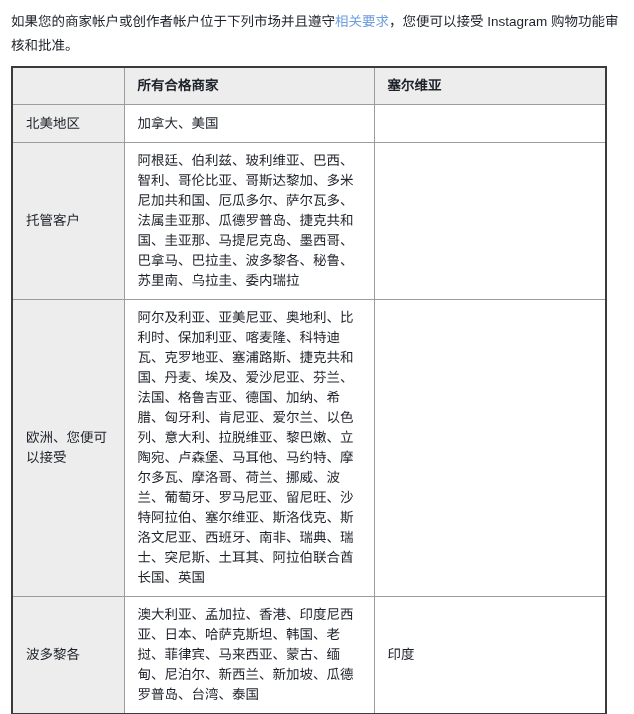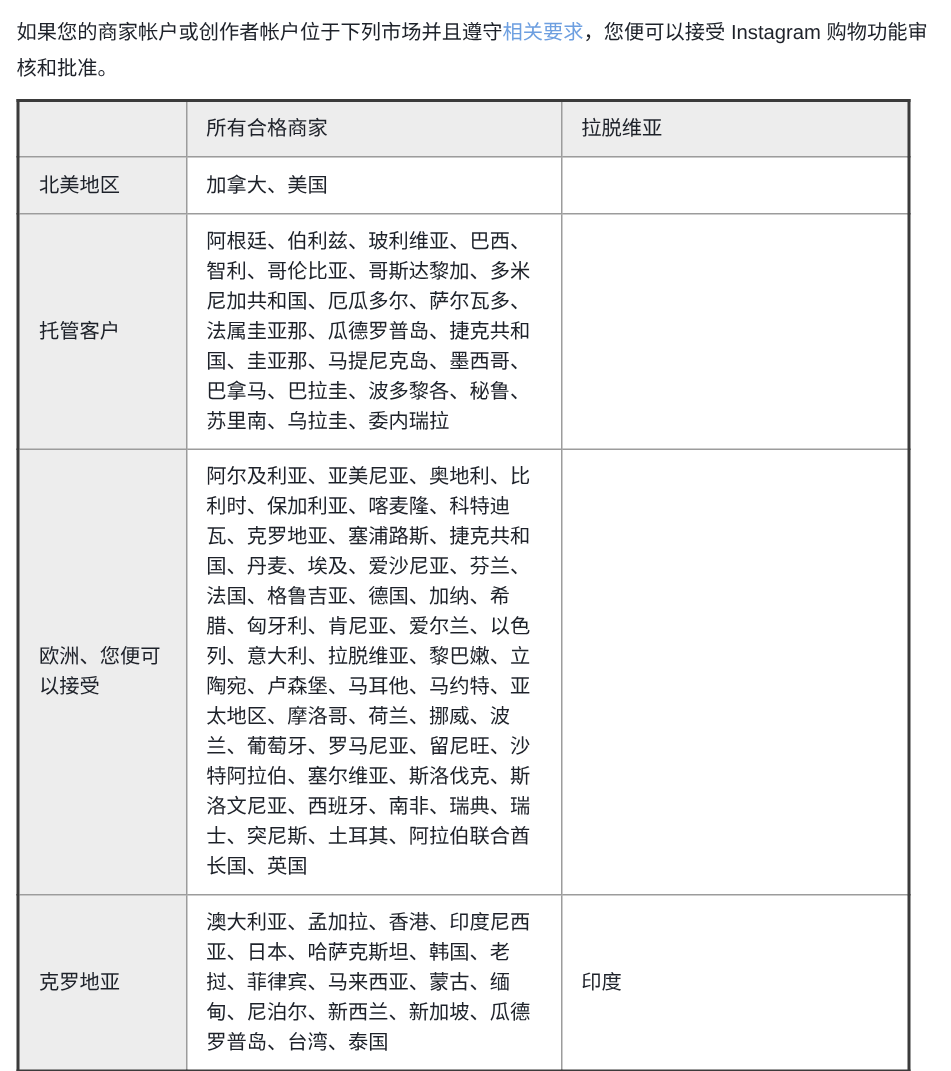--- a/index.html
+++ b/index.html
@@ -41,21 +41,21 @@
     border:1px solid var(--inner-border);
     padding:8px 10px 8px 13px;
     line-height:20px;
     text-align:left;
     vertical-align:middle;
     word-break:break-all;
     box-sizing:border-box;
   }
   thead th{
     background:var(--header-cell-bg);
-    font-weight:normal;
+    font-weight:bold;
     height:36px;
   }
   td.region-cell{
     background:var(--header-cell-bg);
     font-weight:normal;
   }
   tr.row-na td{height:38px;margin-top:44px;}
 </style>
 </head>
 <body>
@@ -67,38 +67,38 @@
 <table class="regions">
   <colgroup>
     <col class="c-region">
     <col class="c-merchants">
     <col class="c-managed">
   </colgroup>
   <thead>
     <tr>
       <th></th>
       <th>所有合格商家</th>
-      <th>拉脱维亚</th>
+      <th>塞尔维亚</th>
     </tr>
   </thead>
   <tbody>
     <tr class="row-na">
       <td class="region-cell">北美地区</td>
       <td>加拿大、美国</td>
       <td></td>
     </tr>
     <tr>
       <td class="region-cell">托管客户</td>
       <td>阿根廷、伯利兹、玻利维亚、巴西、智利、哥伦比亚、哥斯达黎加、多米尼加共和国、厄瓜多尔、萨尔瓦多、法属圭亚那、瓜德罗普岛、捷克共和国、圭亚那、马提尼克岛、墨西哥、巴拿马、巴拉圭、波多黎各、秘鲁、苏里南、乌拉圭、委内瑞拉</td>
       <td></td>
     </tr>
     <tr>
       <td class="region-cell">欧洲、您便可以接受</td>
-      <td>阿尔及利亚、亚美尼亚、奥地利、比利时、保加利亚、喀麦隆、科特迪瓦、克罗地亚、塞浦路斯、捷克共和国、丹麦、埃及、爱沙尼亚、芬兰、法国、格鲁吉亚、德国、加纳、希腊、匈牙利、肯尼亚、爱尔兰、以色列、意大利、拉脱维亚、黎巴嫩、立陶宛、卢森堡、马耳他、马约特、亚太地区、摩洛哥、荷兰、挪威、波兰、葡萄牙、罗马尼亚、留尼旺、沙特阿拉伯、塞尔维亚、斯洛伐克、斯洛文尼亚、西班牙、南非、瑞典、瑞士、突尼斯、土耳其、阿拉伯联合酋长国、英国</td>
+      <td>阿尔及利亚、亚美尼亚、奥地利、比利时、保加利亚、喀麦隆、科特迪瓦、克罗地亚、塞浦路斯、捷克共和国、丹麦、埃及、爱沙尼亚、芬兰、法国、格鲁吉亚、德国、加纳、希腊、匈牙利、肯尼亚、爱尔兰、以色列、意大利、拉脱维亚、黎巴嫩、立陶宛、卢森堡、马耳他、马约特、摩尔多瓦、摩洛哥、荷兰、挪威、波兰、葡萄牙、罗马尼亚、留尼旺、沙特阿拉伯、塞尔维亚、斯洛伐克、斯洛文尼亚、西班牙、南非、瑞典、瑞士、突尼斯、土耳其、阿拉伯联合酋长国、英国</td>
       <td></td>
     </tr>
     <tr>
-      <td class="region-cell">克罗地亚</td>
+      <td class="region-cell">波多黎各</td>
       <td>澳大利亚、孟加拉、香港、印度尼西亚、日本、哈萨克斯坦、韩国、老挝、菲律宾、马来西亚、蒙古、缅甸、尼泊尔、新西兰、新加坡、瓜德罗普岛、台湾、泰国</td>
       <td>印度</td>
     </tr>
   </tbody>
 </table>
 
 </body></html>

